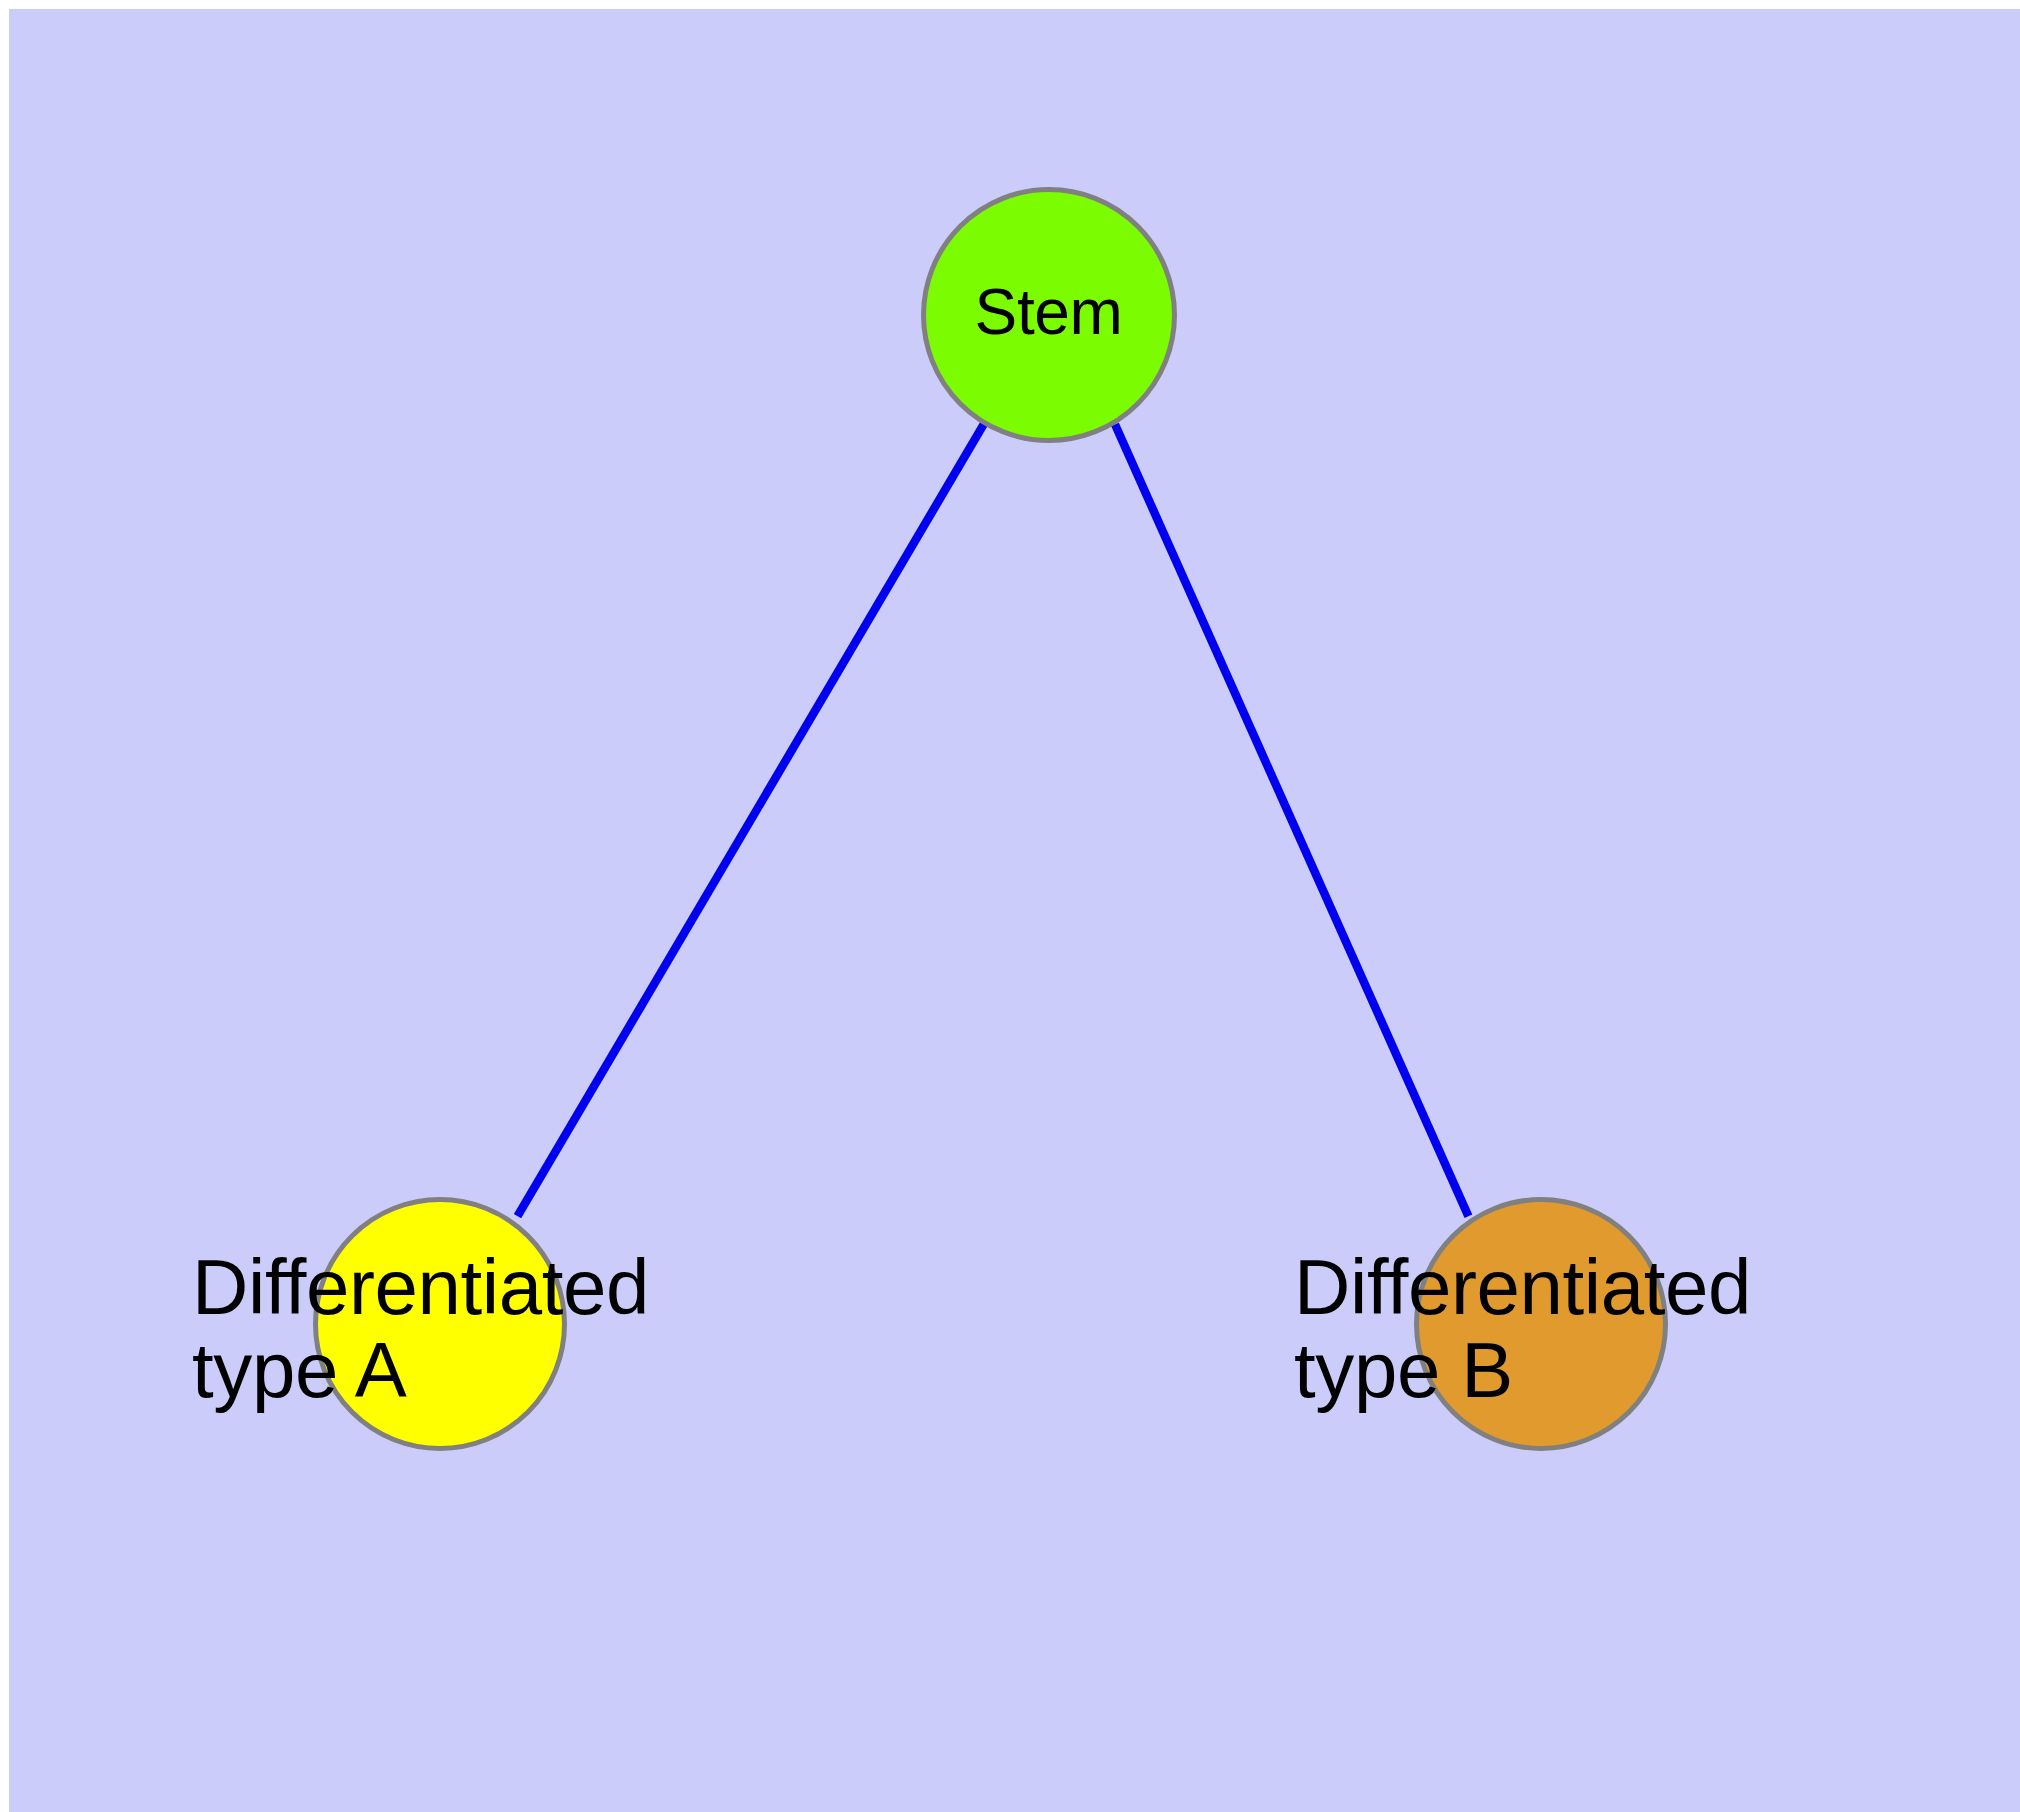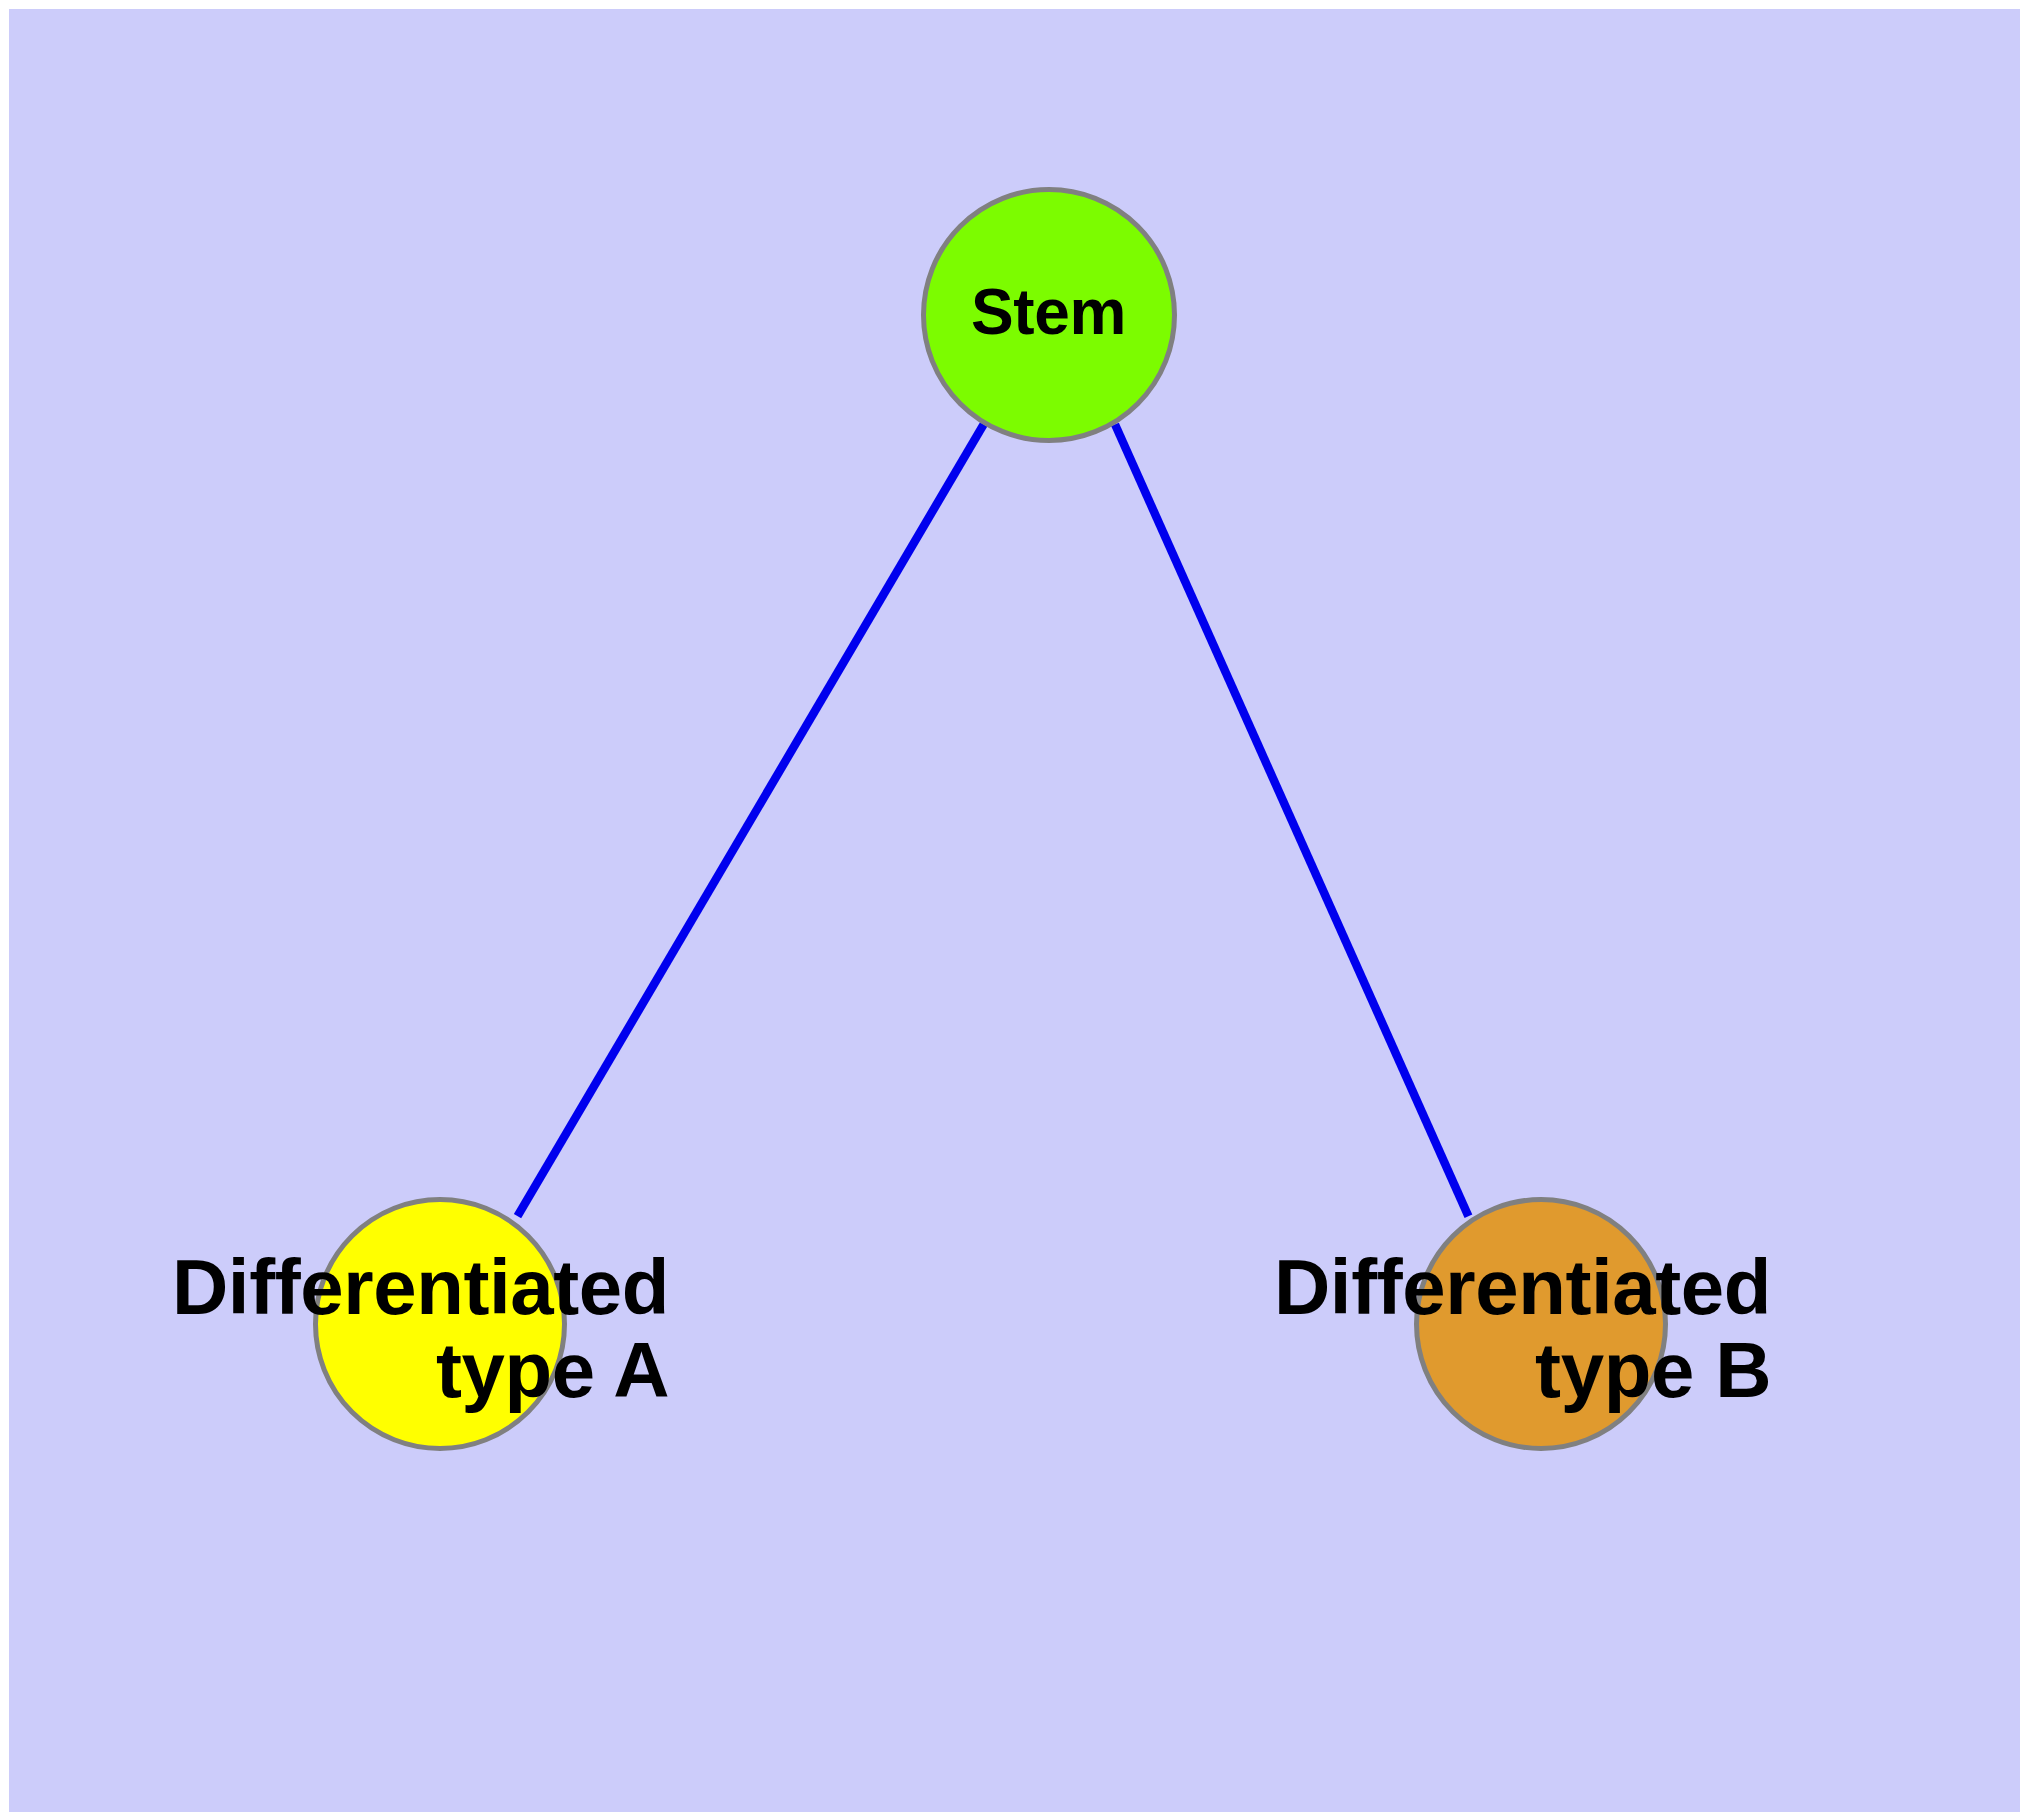--- a/index.html
+++ b/index.html
@@ -46,22 +46,22 @@
   .node {
     position: absolute;
     transform: translate(-50%, -50%);
     border-radius: 50%;
     box-sizing: border-box;
   }
   .node-label {
     position: absolute;
     transform: translate(-50%, -50%);
     color: #000000;
-    font-weight: bold;
-    text-align: right;
+    font-weight: normal;
+    text-align: left;
     white-space: pre;
     line-height: 1.07;
     letter-spacing: -0.4px;
   }
 </style>
 </head>
 <body>
 
 <div id="graph-canvas">
   <div id="graph-plot">

